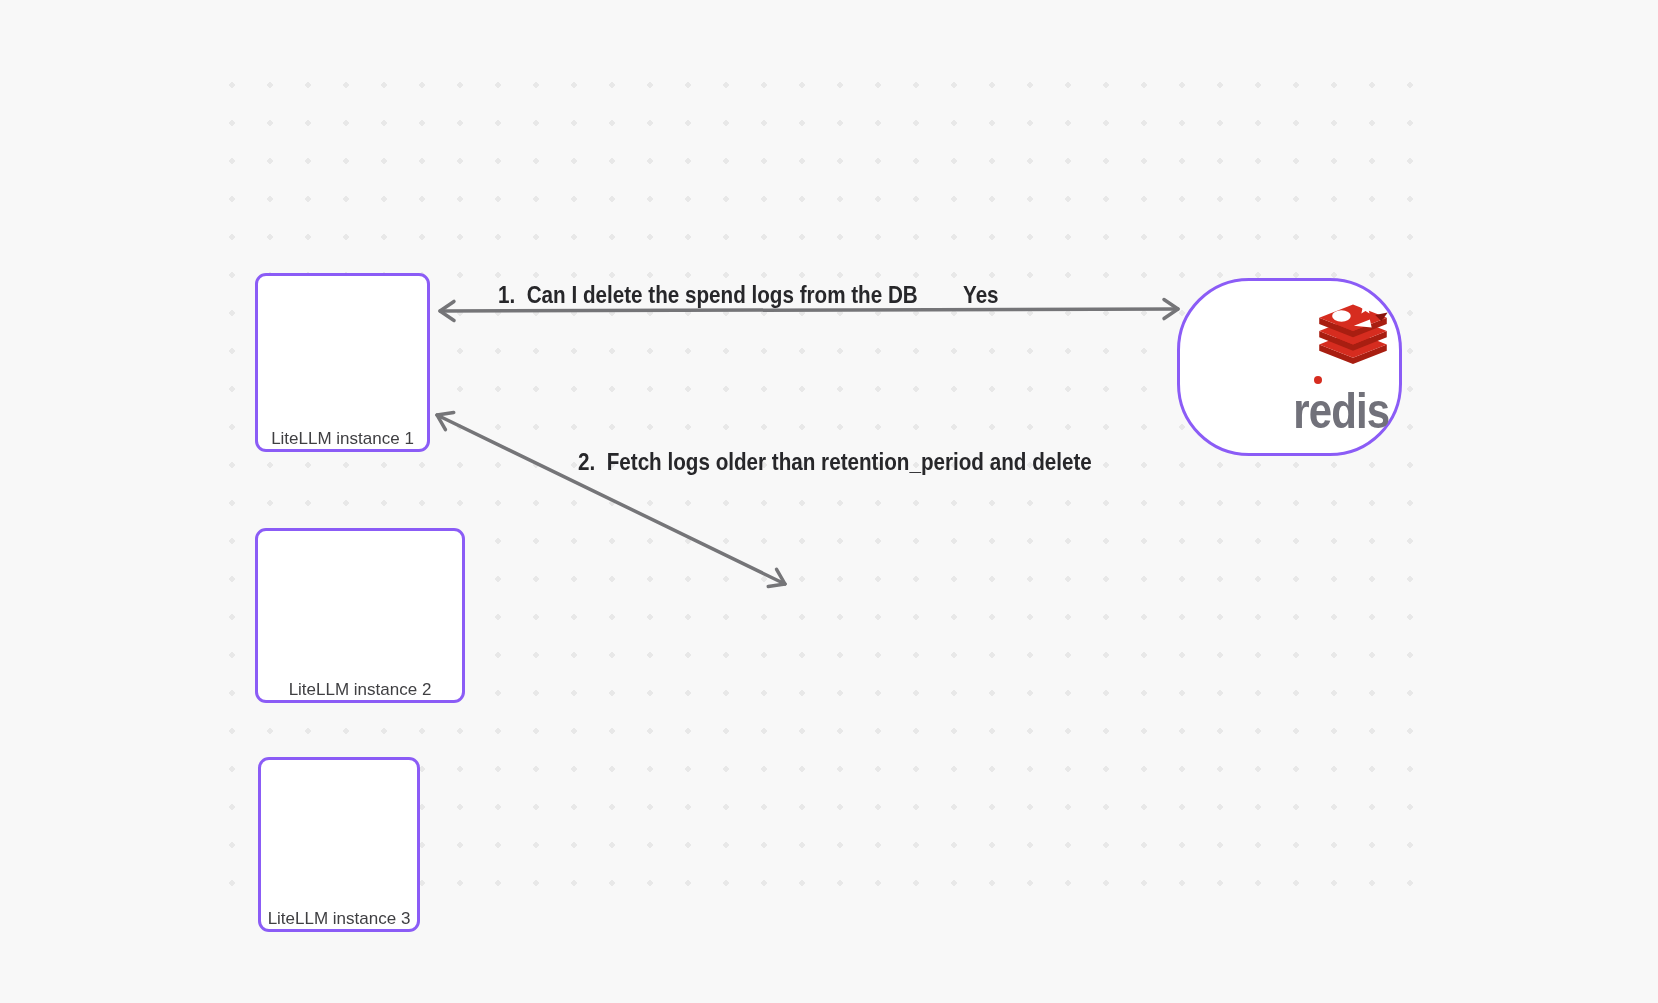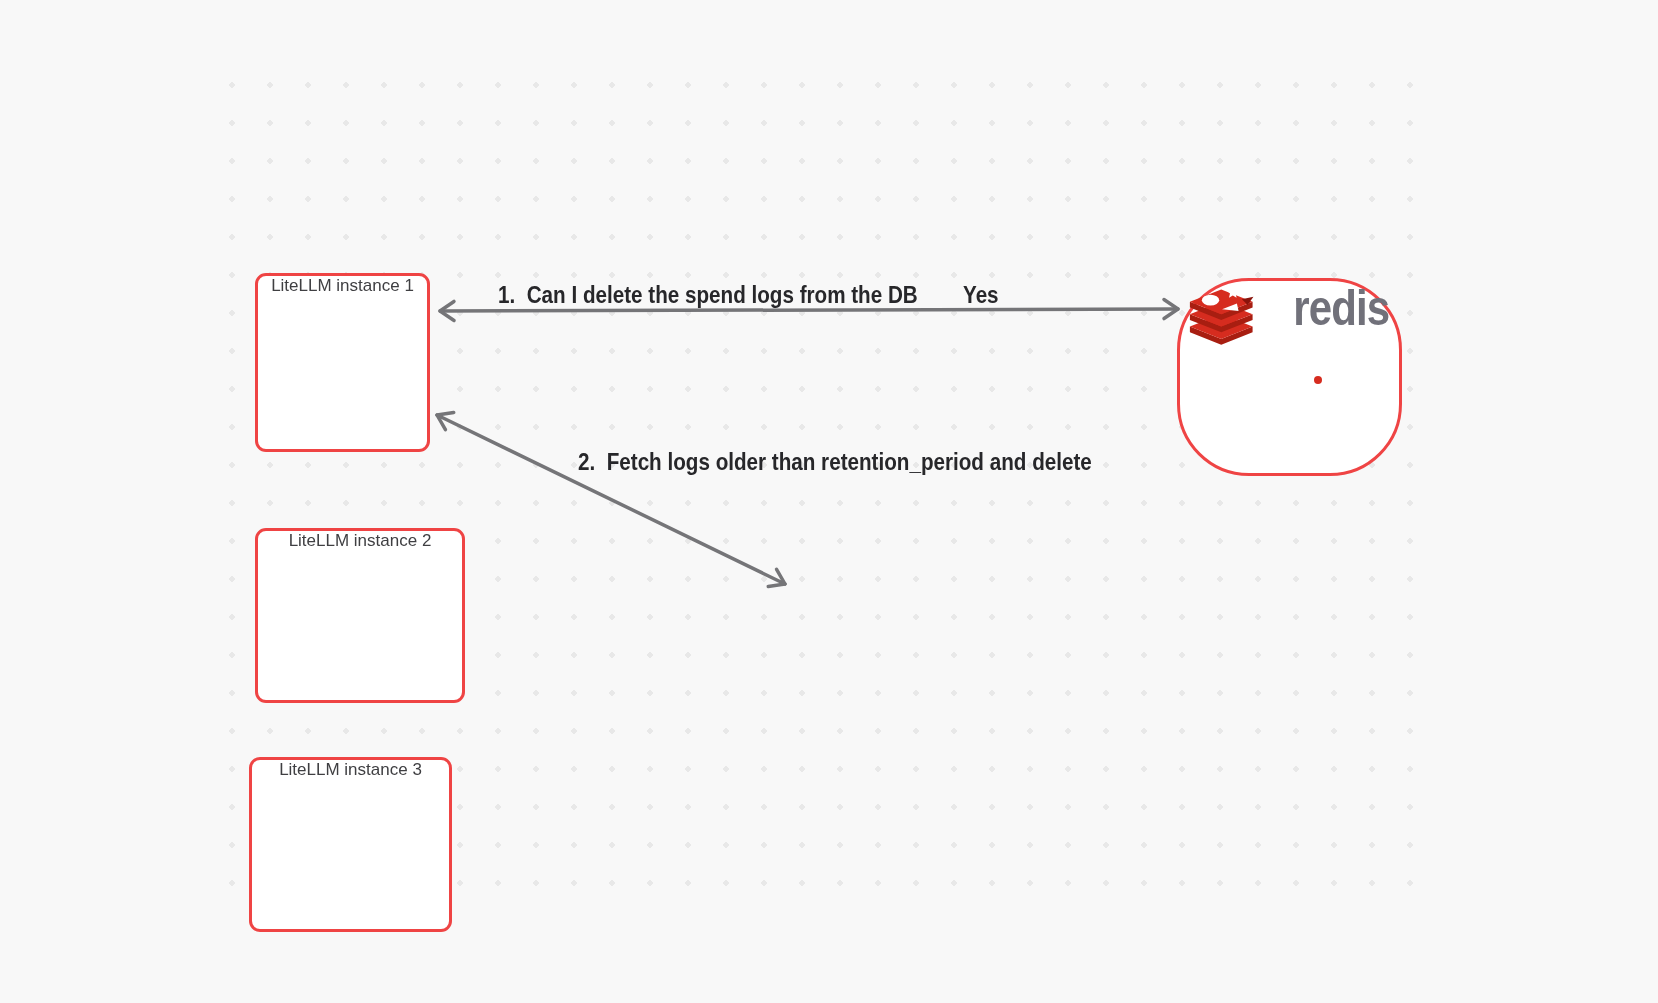--- a/index.html
+++ b/index.html
@@ -9,28 +9,28 @@
     font-family:"Liberation Sans","DejaVu Sans",sans-serif;
   }
   .dots{
     position:absolute;left:213px;top:66px;width:1216px;height:836px;
     background-image:radial-gradient(circle,#e8e8e8 2.6px,rgba(232,232,232,0) 2.9px);
     background-size:38px 38px;
   }
   .wires{position:absolute;left:0;top:0;width:1658px;height:1003px;}
   .wire{stroke:#757578;stroke-width:3.5;stroke-linecap:round;}
   .node{
-    position:absolute;background:#ffffff;border:3px solid #ef4444;
-    box-sizing:border-box;display:flex;align-items:flex-start;justify-content:center;
+    position:absolute;background:#ffffff;border:3px solid #8b5cf6;
+    box-sizing:border-box;display:flex;align-items:flex-end;justify-content:center;
   }
   .box{border-radius:11px;}
   .box span{font-size:17px;color:#3f3f42;letter-spacing:0;}
   .redis{
-    left:1177px;top:278px;width:225px;height:198px;border-radius:72px;
-    flex-direction:row;gap:22px;padding-top:2px;
+    left:1177px;top:278px;width:225px;height:178px;border-radius:72px;
+    flex-direction:column;gap:22px;padding-top:2px;
   }
   .redis-word{
     font-size:50px;font-weight:bold;color:#71717a;line-height:1;
     transform:scaleX(0.84);transform-origin:50% 50%;letter-spacing:-1px;
   }
   .idot{position:absolute;left:134px;top:95px;width:8px;height:8px;border-radius:50%;background:#d62c1f;}
   .db{position:absolute;left:799px;top:522px;width:178px;height:180px;}
   .db-inner{
     position:absolute;left:4px;right:4px;top:59px;height:78px;
     display:flex;align-items:center;justify-content:center;
@@ -57,21 +57,21 @@
     <line class="wire" x1="440" y1="311" x2="1178" y2="309" marker-start="url(#ah)" marker-end="url(#ah)"></line>
     <line class="wire" x1="437" y1="415" x2="785" y2="584" marker-start="url(#ah)" marker-end="url(#ah)"></line>
   </svg>
 
   <div class="node box" style="left:255px;top:273px;width:175px;height:179px">
     <span>LiteLLM instance 1</span>
   </div>
   <div class="node box" style="left:255px;top:528px;width:210px;height:175px">
     <span>LiteLLM instance 2</span>
   </div>
-  <div class="node box" style="left:249px;top:757px;width:203px;height:175px">
+  <div class="node box" style="left:258px;top:757px;width:162px;height:175px">
     <span>LiteLLM instance 3</span>
   </div>
 
   <div class="node redis">
     <svg width="92" height="64" viewBox="0 -5 100 72" xmlns="http://www.w3.org/2000/svg">
 
       <path d="M12 45 L12 52 L50 67 L88 52 L88 45 L50 60 Z" fill="#a81e11"></path>
       <path d="M50 30 L88 45 L50 60 L12 45 Z" fill="#d62c1f"></path>
 
       <path d="M12 30 L12 37 L50 52 L88 37 L88 30 L50 45 Z" fill="#a81e11"></path>

